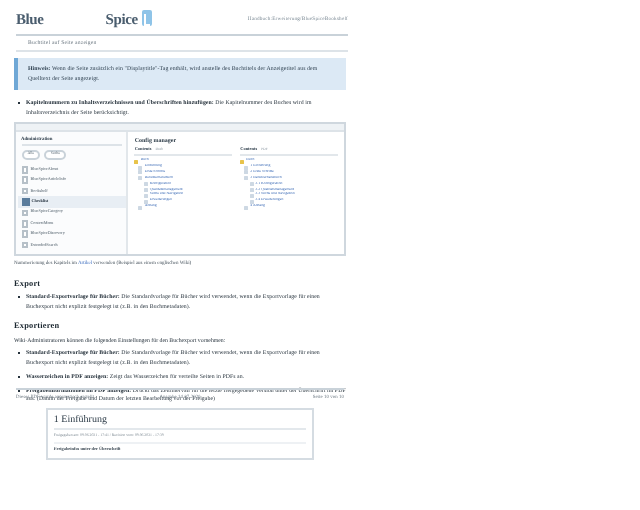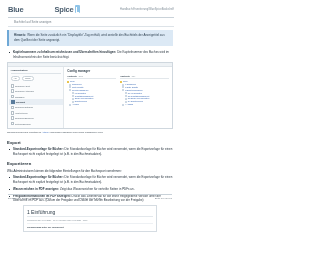--- a/index.html
+++ b/index.html
@@ -3,21 +3,21 @@
 <meta charset="utf-8">
 <style>
   html,body{margin:0;padding:0;}
   body{
     width:180px;height:255px;overflow:hidden;
     background:#ffffff;
     font-family:"Liberation Sans",sans-serif;
     color:#222;
     -webkit-font-smoothing:none;
   }
-  .page{position:relative;width:180px;height:202px;box-sizing:border-box;padding:0 0 0 0;}
+  .page{position:relative;width:180px;height:202px;box-sizing:border-box;padding:0 0 0 0;font-family:Liberation Serif, serif;}
 
   
   .hdr{display:flex;align-items:flex-start;justify-content:space-between;padding:4px 6px 0 8px;}
   .logo{display:flex;align-items:baseline;gap:1px;font-size:7.5px;font-weight:600;letter-spacing:-.2px;color:#5a6a78;}
   .logo .blue{color:#4a5d6e;}
   .logo .spice{color:#4a5d6e;padding-left:30px;}
   .logo-mark{display:inline-block;width:5px;height:8px;background:#8fc4e8;border-radius:1px;margin-left:1px;position:relative;top:1px;}
   .logo-mark:after{content:"";position:absolute;left:1px;top:1.5px;width:2px;height:5px;border-left:1px solid #fff;border-bottom:1px solid #fff;}
   .hdr-right{font-size:2.6px;color:#7b8994;letter-spacing:.1px;text-align:right;padding-top:4px;max-width:84px;line-height:1.3;}
 

